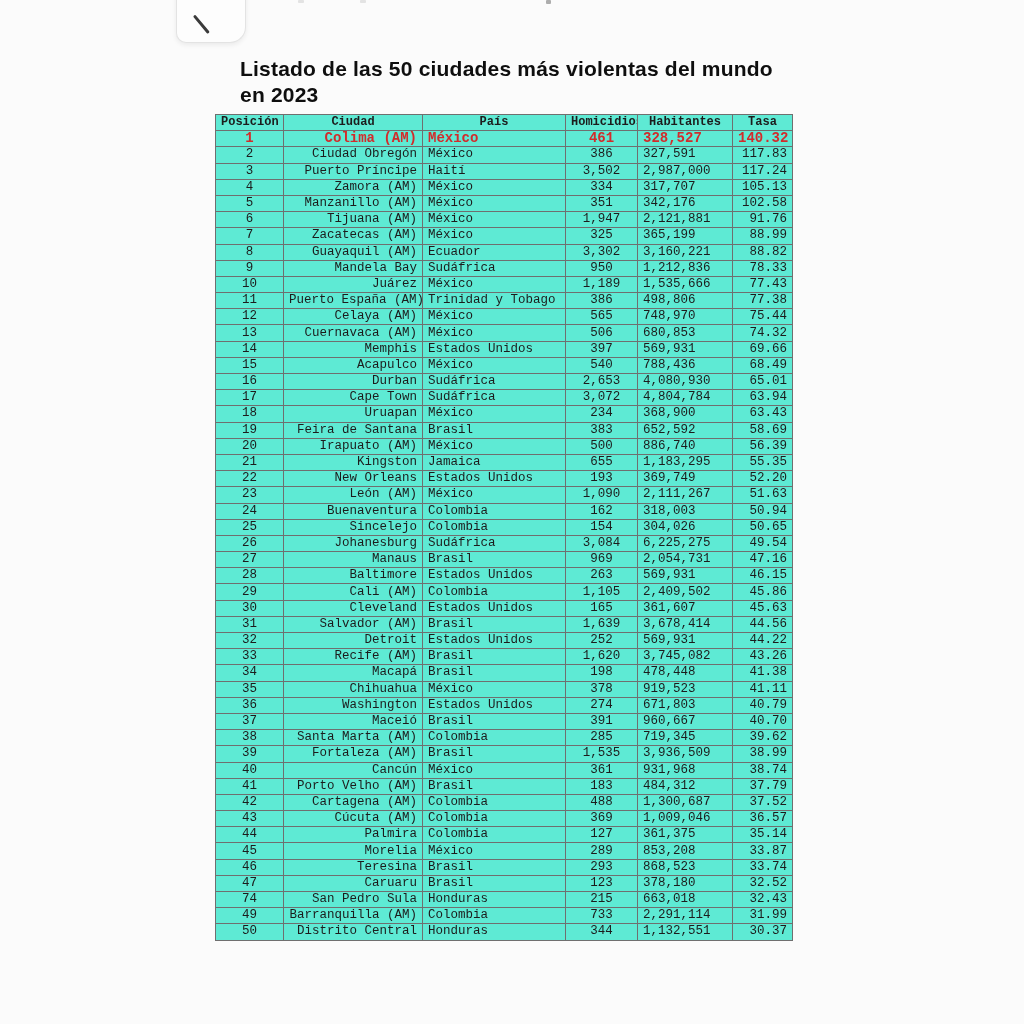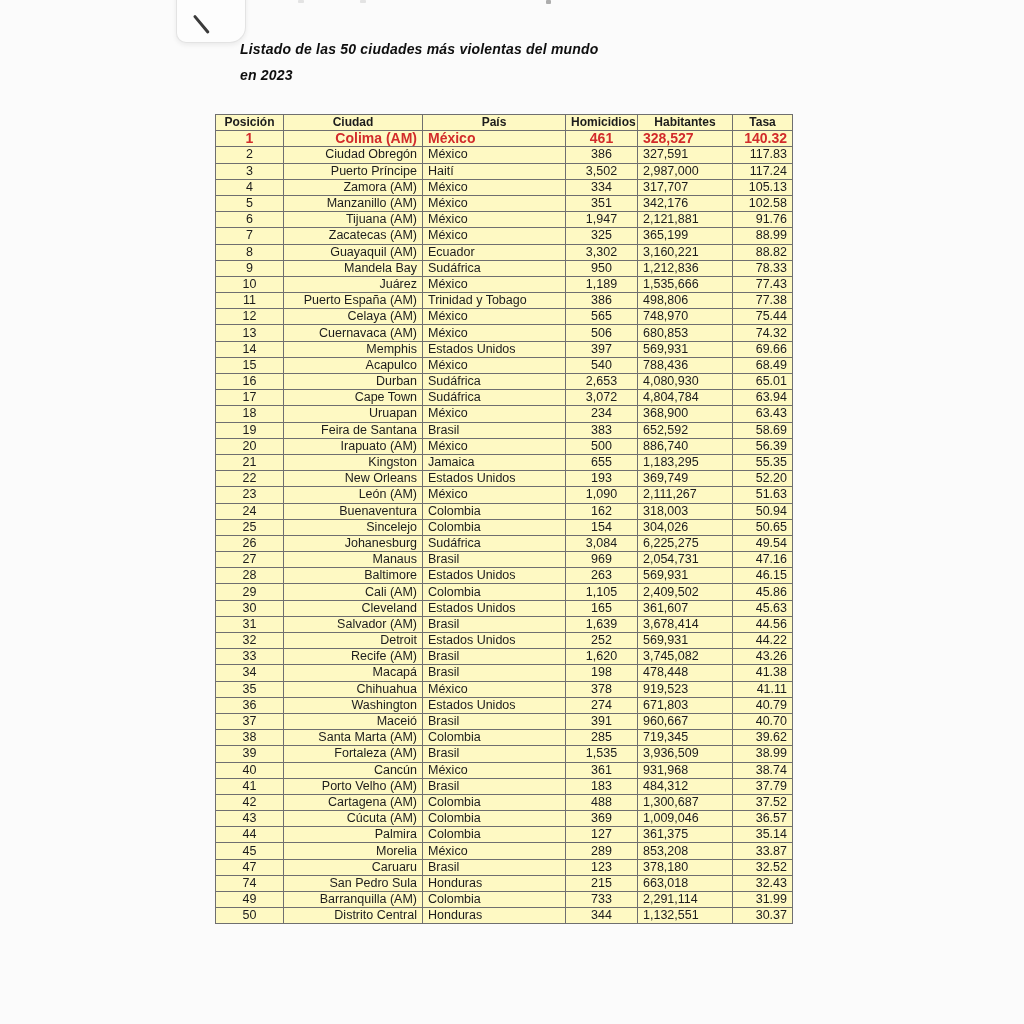--- a/index.html
+++ b/index.html
@@ -43,38 +43,38 @@
   .top-remnant{
     position:absolute;top:0;height:3px;width:6px;
     background:#9a9a9a;opacity:.55;border-radius:1px;
   }
   .top-remnant.r1{left:298px;opacity:.25;}
   .top-remnant.r2{left:360px;opacity:.25;}
   .top-remnant.r3{left:546px;width:5px;height:4px;opacity:.8;}
   
   .title{
     position:absolute;
-    left:240px;top:36px;
+    left:240px;top:56px;
     width:560px;
-    font-size:14px;
+    font-size:21px;
     font-weight:bold;
-    font-style:italic;
     line-height:26px;
     color:#0e0e0e;
     letter-spacing:.2px;
   }
   
   table.cities{
     position:absolute;
     left:215px;top:114px;
     width:577px;
     border-collapse:collapse;
     table-layout:fixed;
-    background:#fef9c3;
+    background:#5eead4;
     font-size:12.5px;
+    font-family:Liberation Mono, monospace;
   }
   table.cities th, table.cities td{
     border:1px solid var(--border);
     height:15.2px;
     padding:0 5px;
     line-height:15px;
     white-space:nowrap;
     overflow:hidden;
   }
   table.cities th{
@@ -492,20 +492,28 @@
         </tr>
         <tr>
           <td class="c0">45</td>
           <td class="c1">Morelia</td>
           <td class="c2">México</td>
           <td class="c3">289</td>
           <td class="c4">853,208</td>
           <td class="c5">33.87</td>
         </tr>
         <tr>
+          <td class="c0">46</td>
+          <td class="c1">Teresina</td>
+          <td class="c2">Brasil</td>
+          <td class="c3">293</td>
+          <td class="c4">868,523</td>
+          <td class="c5">33.74</td>
+        </tr>
+        <tr>
           <td class="c0">47</td>
           <td class="c1">Caruaru</td>
           <td class="c2">Brasil</td>
           <td class="c3">123</td>
           <td class="c4">378,180</td>
           <td class="c5">32.52</td>
         </tr>
         <tr>
           <td class="c0">74</td>
           <td class="c1">San Pedro Sula</td>

